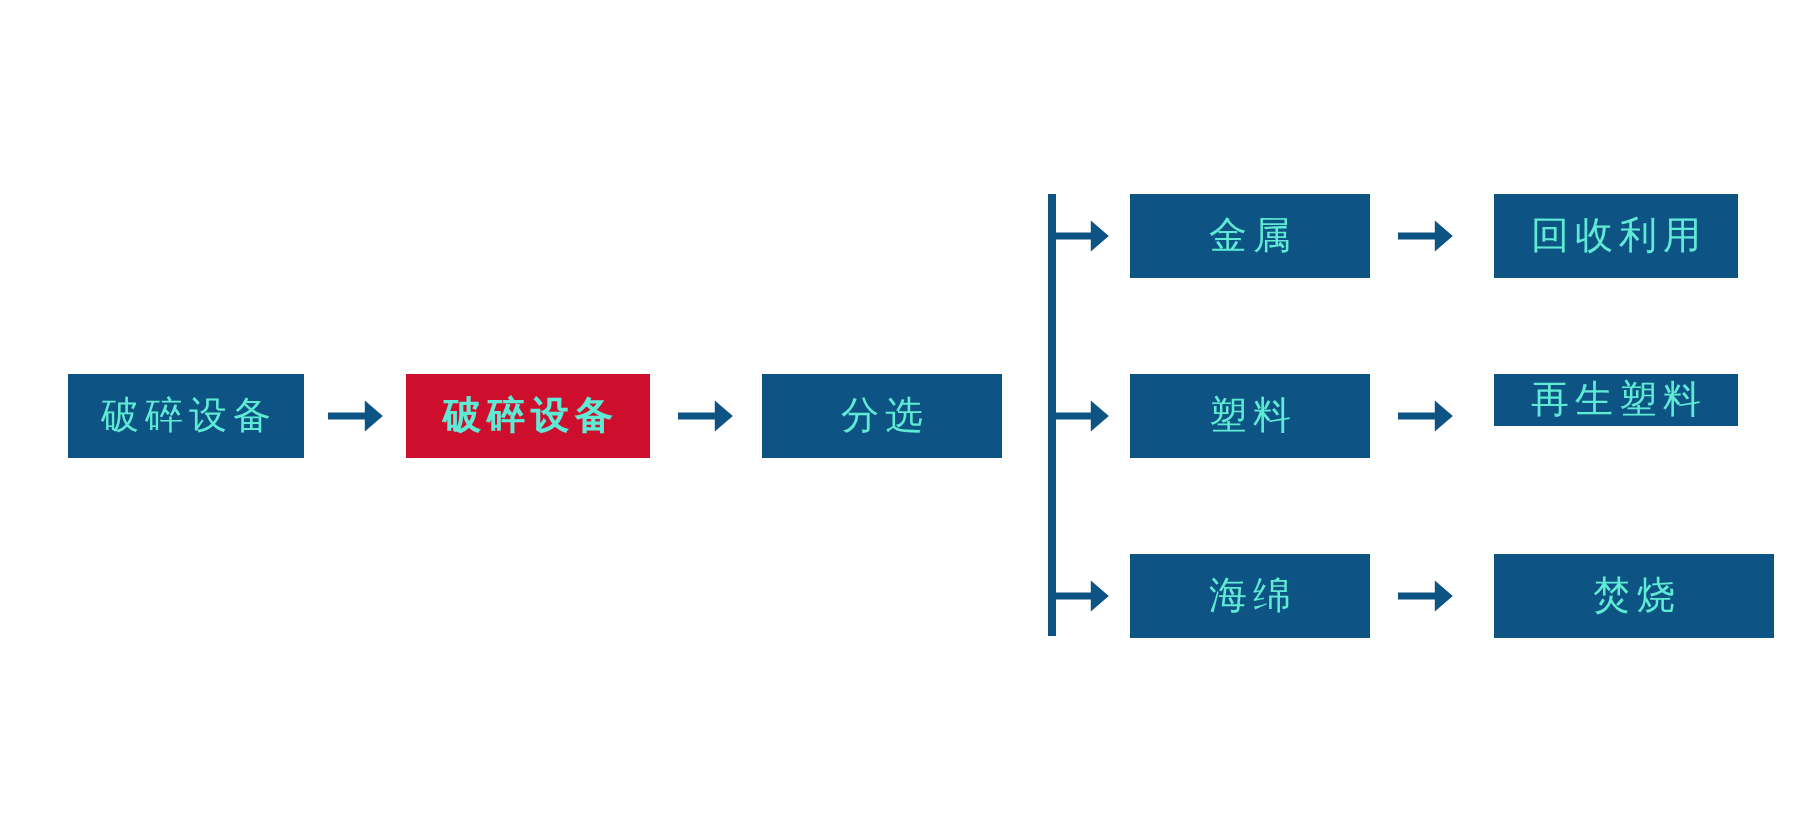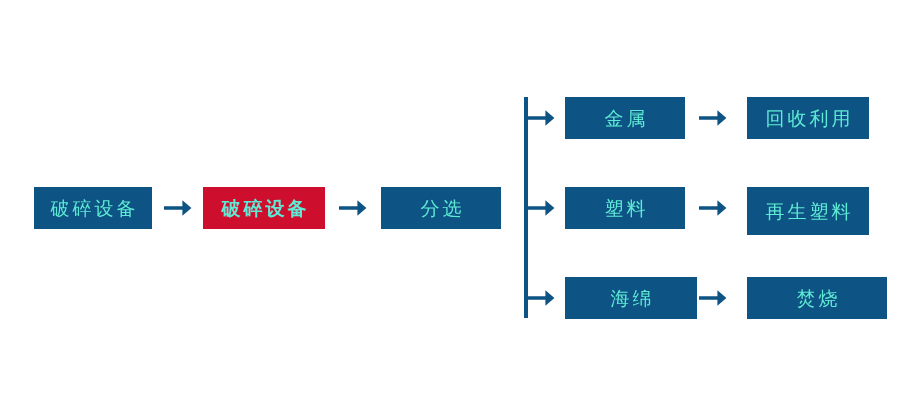--- a/index.html
+++ b/index.html
@@ -99,29 +99,29 @@
   </span>
 
   <div class="node node-blue" style="left:565px; top:187px; width:120px; height:42px;">塑料</div>
 
   <span class="arrow" style="left:699px; top:198px;">
     <svg width="28" height="20" viewBox="0 0 28 20">
       <path d="M0 8.2 H18.4 V2.3 L27.4 10 L18.4 17.7 V11.8 H0 Z" fill="#0d5383"></path>
     </svg>
   </span>
 
-  <div class="node node-blue" style="left:747px; top:187px; width:122px; height:48px;">再生塑料</div>
+  <div class="node node-blue" style="left:747px; top:187px; width:122px; height:26px;">再生塑料</div>
 
   <span class="arrow" style="left:527px; top:288px;">
     <svg width="28" height="20" viewBox="0 0 28 20">
       <path d="M0 8.2 H18.4 V2.3 L27.4 10 L18.4 17.7 V11.8 H0 Z" fill="#0d5383"></path>
     </svg>
   </span>
 
-  <div class="node node-blue" style="left:565px; top:277px; width:132px; height:42px;">海绵</div>
+  <div class="node node-blue" style="left:565px; top:277px; width:120px; height:42px;">海绵</div>
 
   <span class="arrow" style="left:699px; top:288px;">
     <svg width="28" height="20" viewBox="0 0 28 20">
       <path d="M0 8.2 H18.4 V2.3 L27.4 10 L18.4 17.7 V11.8 H0 Z" fill="#0d5383"></path>
     </svg>
   </span>
 
   <div class="node node-blue" style="left:747px; top:277px; width:140px; height:42px;">焚烧</div>
 
 </div>

